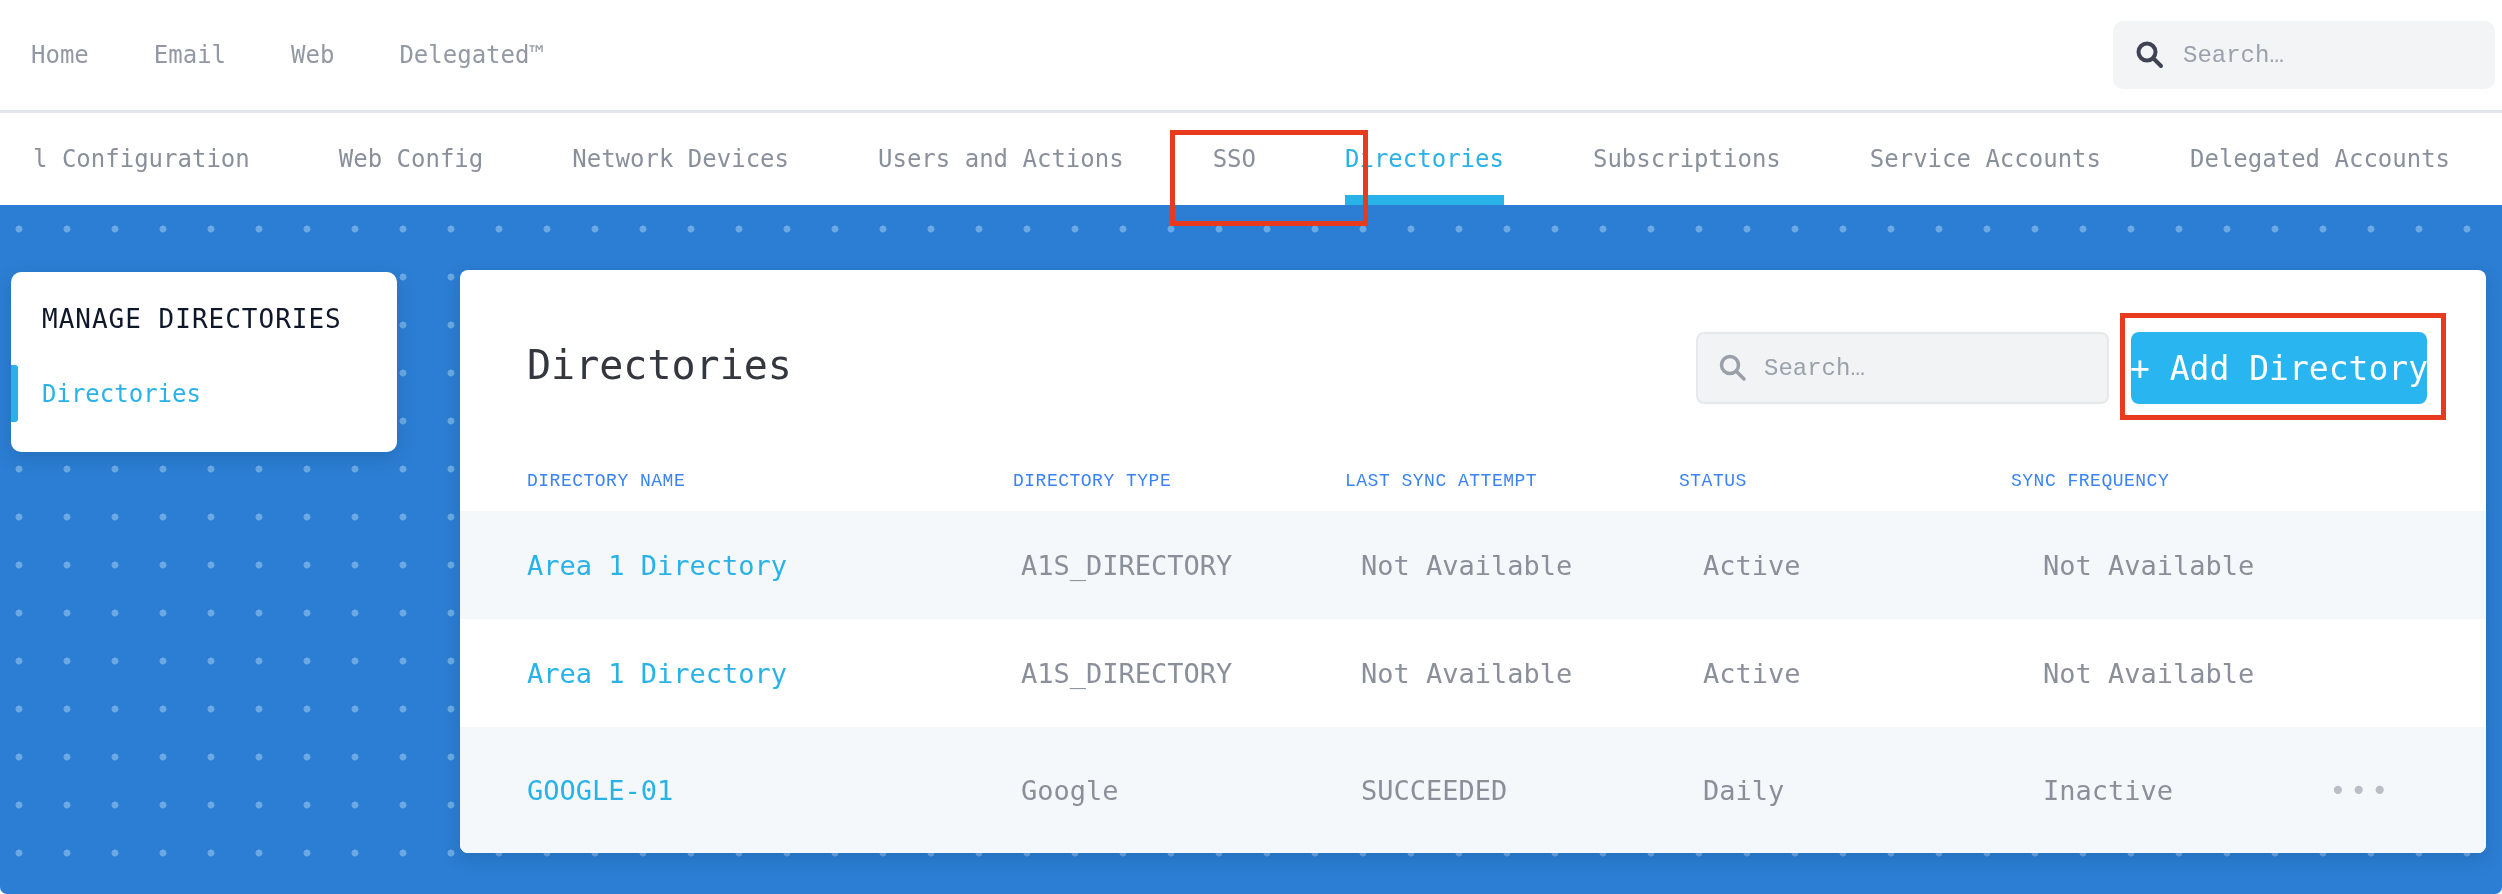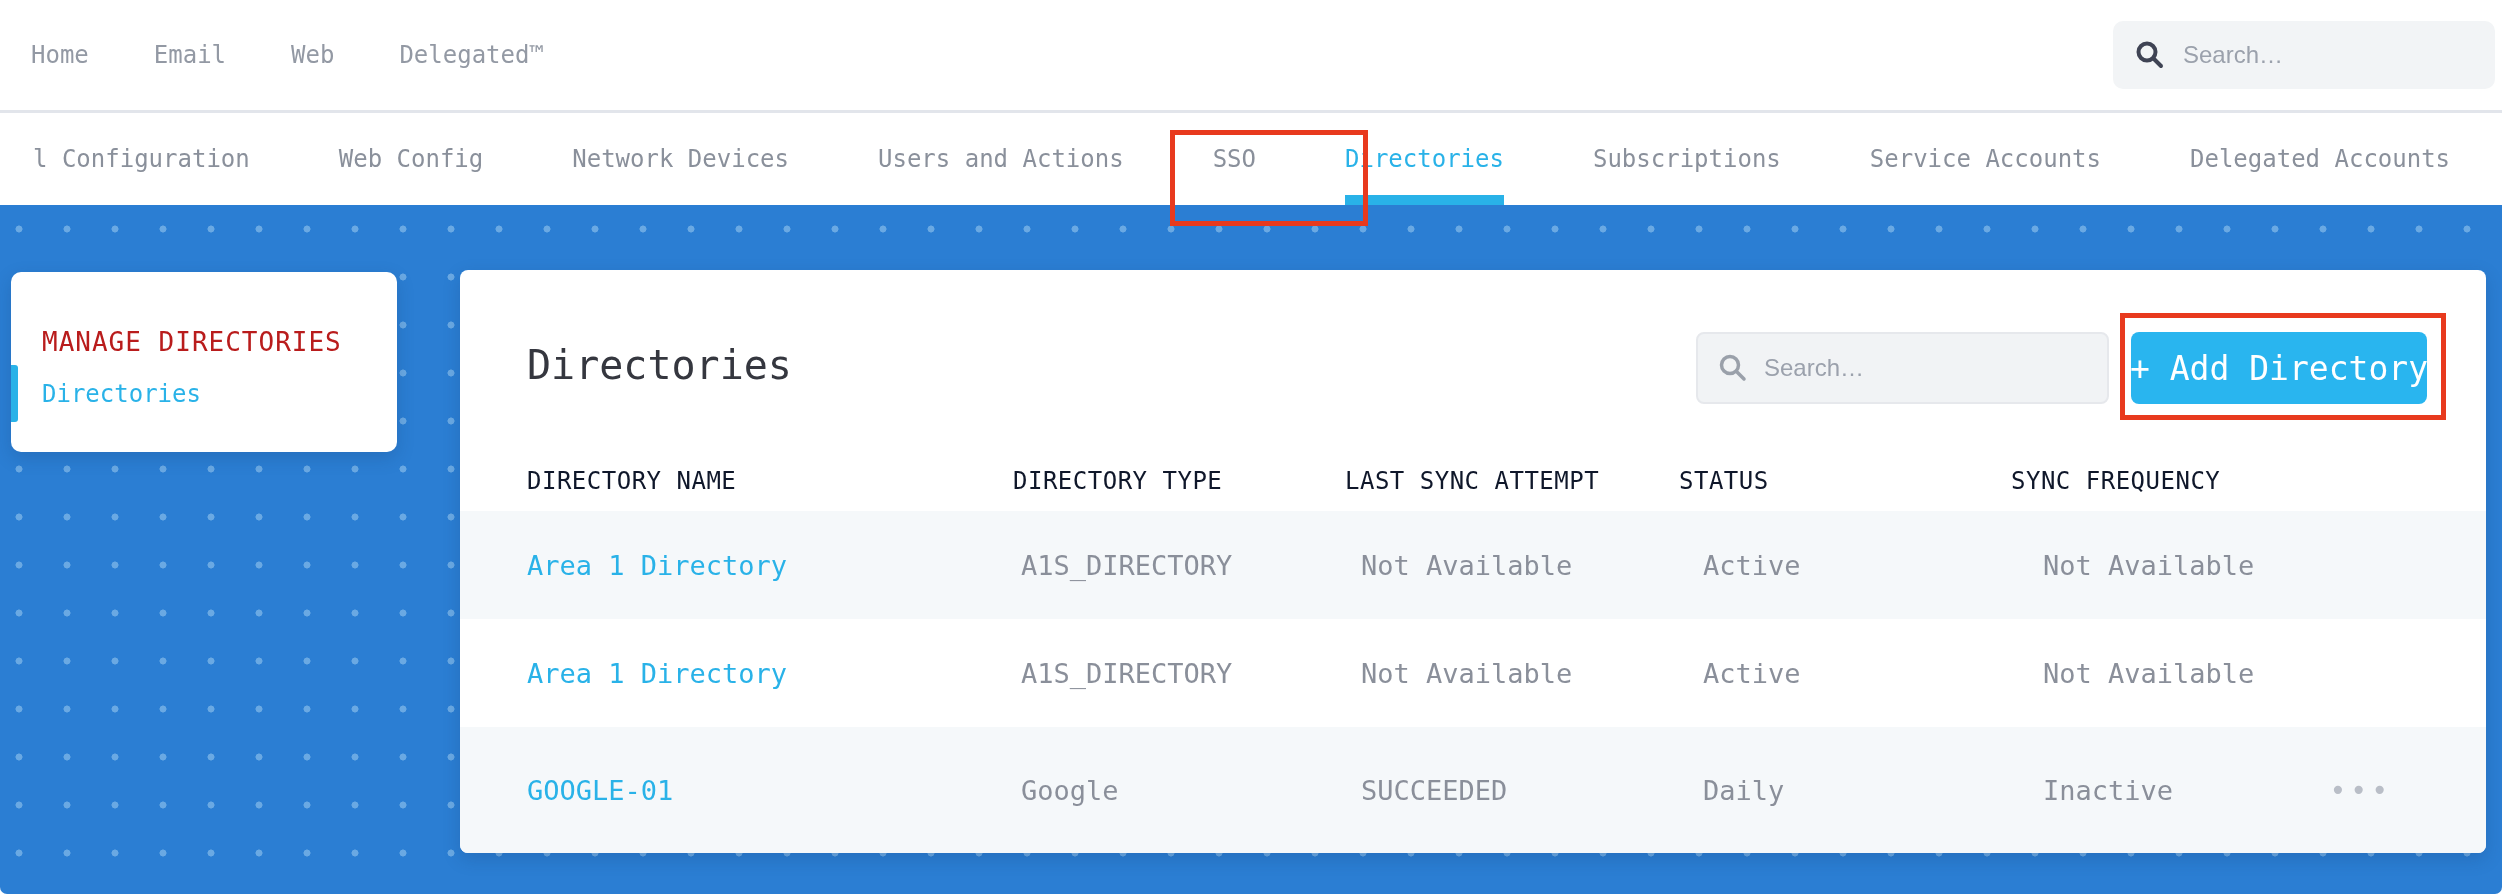--- a/index.html
+++ b/index.html
@@ -4,54 +4,54 @@
 <style>
   * { margin:0; padding:0; box-sizing:border-box; }
   body { font-family: "DejaVu Sans Mono", "Liberation Mono", monospace; background:#ffffff; }
   .screen { position:relative; width:2502px; height:894px; overflow:hidden; background:#ffffff;border-radius:7px; }
 
   
   .topnav { position:relative; height:110px; background:#ffffff; display:flex; align-items:center; padding-left:31px; }
   .topnav-item { font-size:24px; color:#9399a4; margin-right:65px; cursor:pointer; white-space:nowrap; }
   .topnav-search { position:absolute; right:7px; top:21px; width:382px; height:68px; background:#f2f4f6; border-radius:10px; display:flex; align-items:center; padding:0 22px; }
   .topnav-search svg { flex:0 0 auto; margin-right:18px; }
-  .search-input { border:none; outline:none; background:transparent; font-family:Liberation Sans, sans-serif; font-size:24px; color:#4c1d95; width:100%; }
+  .search-input { border:none; outline:none; background:transparent; font-family:Liberation Mono, monospace; font-size:24px; color:#4c1d95; width:100%; }
   .search-input::placeholder { color:#9ba1ac; }
 
   .nav-divider { height:3px; background:#e2e5eb; }
 
   
   .subnav { position:relative; height:92px; background:#ffffff; display:flex; align-items:center; padding-left:8px; }
   .subnav-item { font-size:24px; color:#8a909b; margin-right:64px; cursor:pointer; white-space:nowrap; height:100%; display:flex; align-items:center; position:relative;margin-left:25px; }
   .subnav-item.active { color:#29b2e8; }
   .tab-underline { position:absolute; left:0; right:0; bottom:0; height:10px; background:#29b2e8; }
 
   
   .workspace { position:relative; height:689px; background-color:#2b7ed3;
     background-image: radial-gradient(circle, #6aa9e3 3.2px, rgba(0,0,0,0) 3.8px);
     background-size:48px 48px; background-position:43px 0px; }
 
   
   .side-card { position:absolute; left:11px; top:67px; width:386px; height:180px; background:#ffffff; border-radius:10px; box-shadow:0 6px 18px rgba(15,45,90,0.18); }
-  .side-heading { position:absolute; left:31px; top:32px; font-size:26px; color:#b91c1c; letter-spacing:1px; white-space:nowrap;margin-top:23px; }
+  .side-heading { position:absolute; left:31px; top:32px; font-size:26px; color:#0f172a; letter-spacing:1px; white-space:nowrap; }
   .side-item { position:absolute; left:31px; top:108px; font-size:24px; color:#29b2e8; cursor:pointer; white-space:nowrap; }
   .side-active-bar { position:absolute; left:0; top:93px; width:7px; height:57px; background:#29b2e8; border-radius:0 3px 3px 0; }
 
   
   .panel { position:absolute; left:460px; top:65px; width:2026px; height:583px; background:#ffffff; border-radius:8px; box-shadow:0 6px 18px rgba(15,45,90,0.18); overflow:hidden; }
   .panel-title { position:absolute; left:67px; top:72px; font-size:40px; font-weight:500; color:#35373f; }
   .panel-search { position:absolute; left:1236px; top:62px; width:413px; height:72px; background:#f1f3f5; border:2px solid #e6e8ec; border-radius:8px; display:flex; align-items:center; padding:0 20px; }
   .panel-search svg { flex:0 0 auto; margin-right:16px; }
   .add-btn { position:absolute; left:1671px; top:62px; width:296px; height:72px; background:#29b5ef; border:none; border-radius:8px; color:#ffffff; font-family:inherit; font-size:33px; cursor:pointer; display:flex; align-items:center; justify-content:center; white-space:nowrap; }
 
   
   .table { position:absolute; left:0; right:0; top:180px; bottom:0; display:flex; flex-direction:column; }
   .tgrid { display:grid; grid-template-columns:486px 332px 334px 332px 1fr; padding-left:67px; align-items:center; }
   .thead { height:61px; }
-  .th { font-size:24px; color:#0f172a; letter-spacing:0.5px; white-space:nowrap; }
+  .th { font-size:18px; color:#3b82f6; letter-spacing:0.5px; white-space:nowrap;font-family:Liberation Mono, monospace; }
   .trow { height:108px; position:relative;gap:8px; }
   .trow.stripe { background:#f5f8fa; }
   .trow.last { flex:1 1 auto; height:auto; }
   .td { font-size:27px; color:#8a8f9a; white-space:nowrap; }
   .td.link { color:#29b2e8; cursor:pointer; }
   .row-actions { position:absolute; right:94px; top:50%; transform:translateY(-50%); font-size:28px; letter-spacing:4px; color:#b9bec7; cursor:pointer; }
 
   
   .annotation { position:absolute; border:5px solid #e83a1e; background:transparent; pointer-events:none; z-index:50; }
   .annotation.tab-box { left:1170px; top:130px; width:198px; height:96px; }

